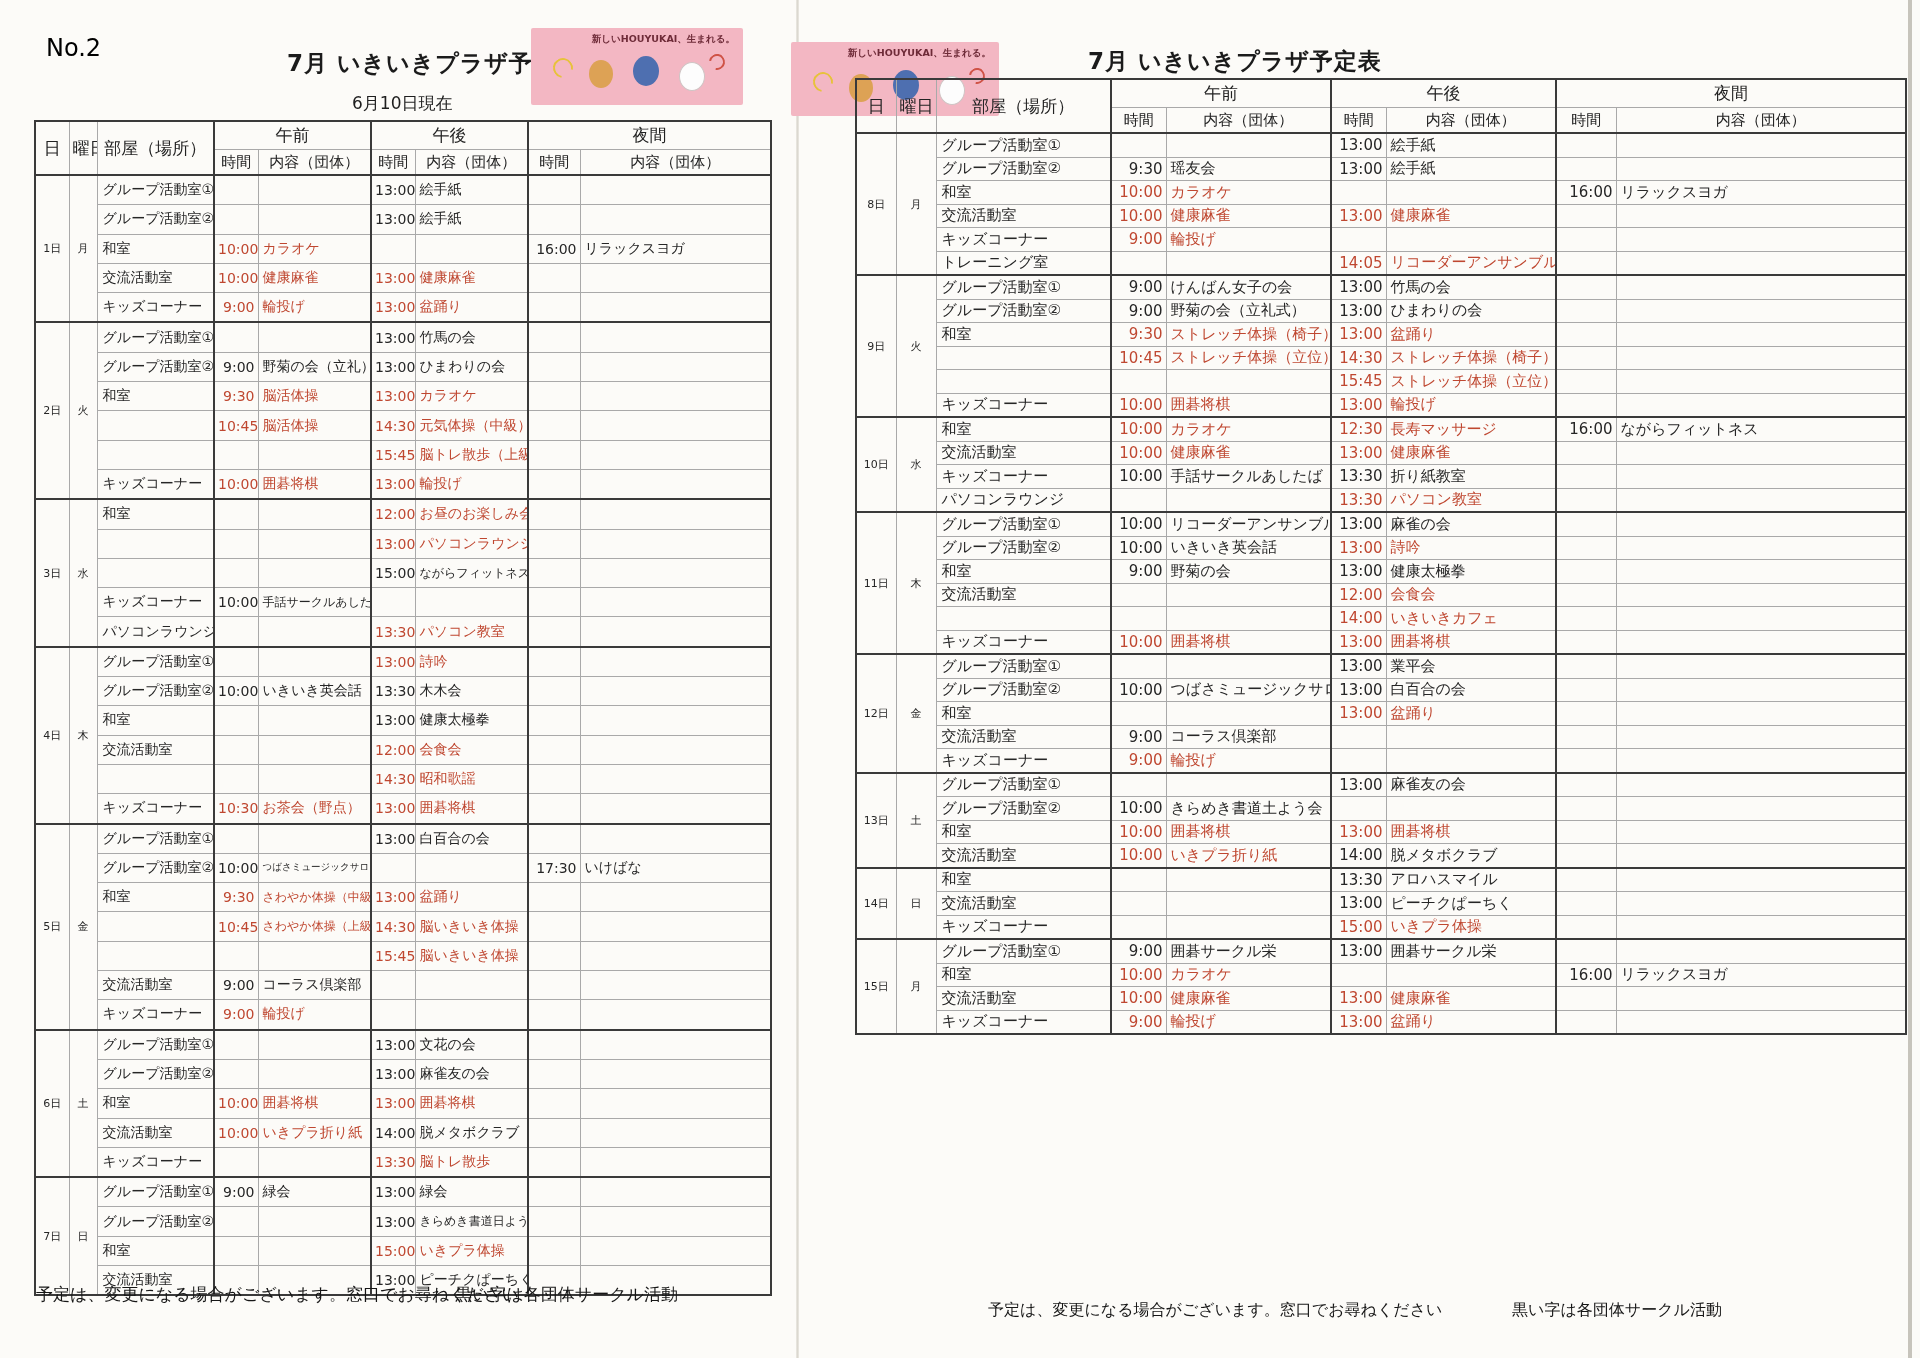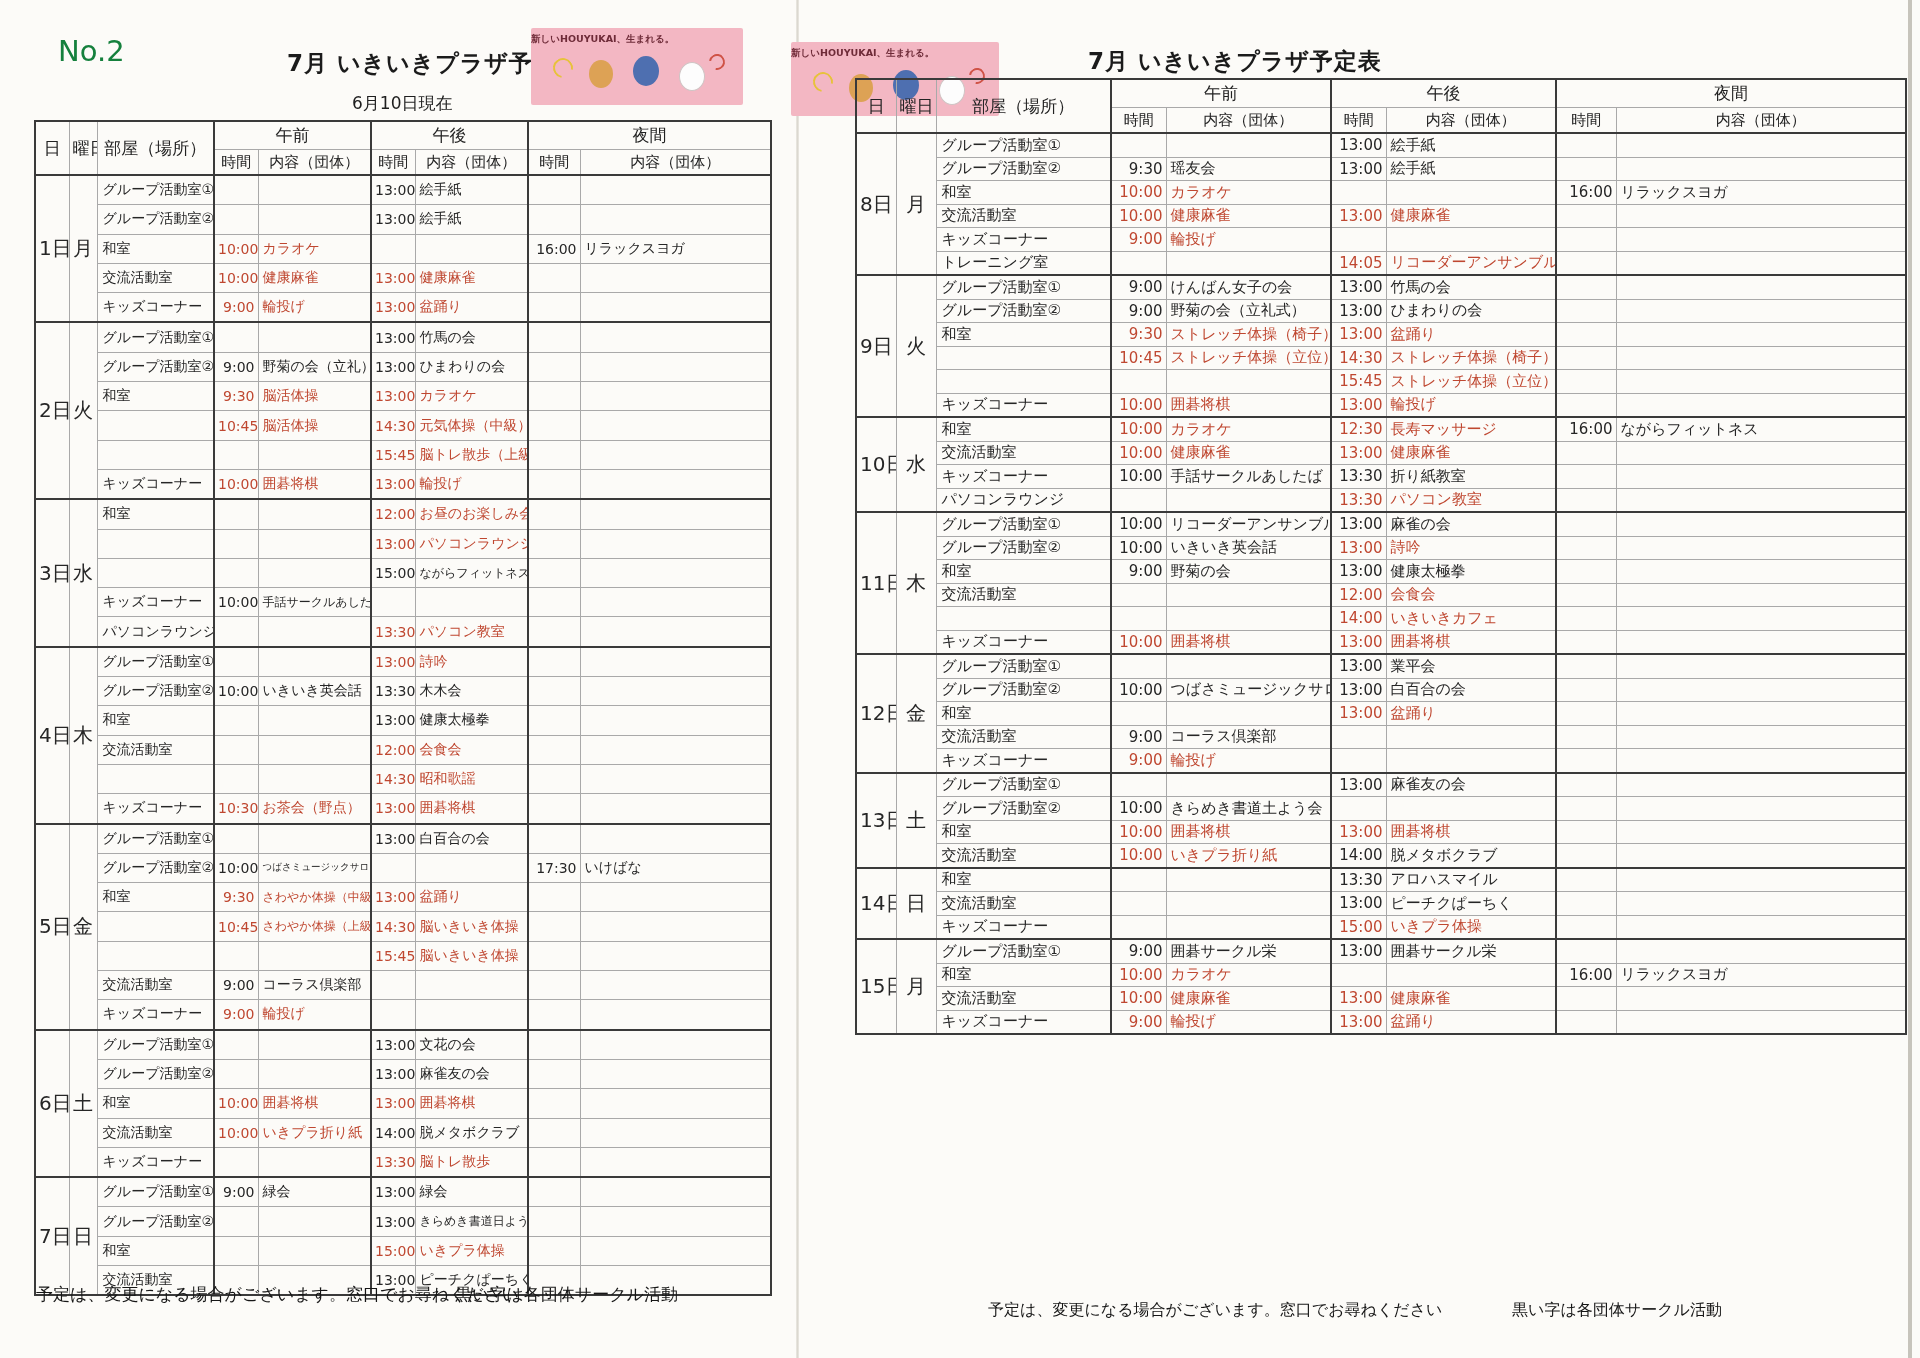--- a/index.html
+++ b/index.html
@@ -1,31 +1,31 @@
 <!DOCTYPE html>
 <html><head>
 <meta charset="utf-8">
 <style>
   html,body{margin:0;padding:0;background:#e8e6e0;}
   #canvas{position:relative;width:1920px;height:1358px;background:#fcfbf8;overflow:hidden;
           font-family:"DejaVu Sans","Liberation Sans",sans-serif;color:#262626;}
   .page-divider{position:absolute;left:796px;top:0;width:3px;height:100%;
                 background:linear-gradient(90deg,#eceae4,#dbd8d0,#eceae4);}
   .scan-edge{position:absolute;left:1908px;top:0;width:4px;height:100%;background:#c7c4bc;}
-  .pageno{position:absolute;left:46px;top:34px;font-size:29px;color:#15803d;margin-left:12px;}
+  .pageno{position:absolute;left:46px;top:34px;font-size:24px;color:#000000;}
   .title{position:absolute;font-size:23px;font-weight:bold;color:#1b1b1b;letter-spacing:1px;white-space:nowrap;}
   .title-left{left:287px;top:48px;}
   .title-right{left:1088px;top:46px;}
   .date-note{position:absolute;left:352px;top:92px;font-size:17px;color:#1e1e1e;}
 
   
   .logo{position:absolute;background:#f3b7c3;border-radius:2px;overflow:hidden;}
   .logo-left{left:531px;top:28px;width:212px;height:77px;}
   .logo-right{left:791px;top:42px;width:208px;height:74px;}
-  .logo-cap{position:absolute;top:5px;left:0;right:4px;font-size:9.5px;
+  .logo-cap{position:absolute;top:5px;left:0;right:4px;text-align:right;font-size:9.5px;
             font-weight:bold;color:#6e2b38;padding-right:4px;white-space:nowrap;}
   .mascot{position:absolute;border-radius:50%;}
   .m-bear{width:24px;height:28px;left:58px;top:32px;background:#dda255;}
   .m-bird{width:26px;height:30px;left:102px;top:28px;background:#4e6fb0;}
   .m-cat{width:24px;height:27px;left:148px;top:34px;background:#fdfdfd;border:1px solid #cfc4c4;}
   .squiggle{position:absolute;width:16px;height:16px;border:2.5px solid #e7c23b;border-radius:50%;
             border-bottom-color:transparent;transform:rotate(-35deg);left:22px;top:30px;}
   .squiggle.red{border-color:#cf5347;border-left-color:transparent;left:178px;top:26px;width:12px;height:12px;}
 
   
@@ -33,21 +33,21 @@
   #tblL{left:34px;top:120px;width:736px;}
   #tblR{left:855px;top:78px;width:1050px;}
   table{border:2px solid #3a3a3a;}
   th,td{border:1px solid #a9a9a9;overflow:hidden;white-space:nowrap;padding:0 3px;}
   th{font-weight:normal;color:#222;background:transparent;}
   .hMain{font-size:17px;height:27px;}
   .hSub{font-size:15px;height:24px;border-bottom:2px solid #3a3a3a;}
   th[rowspan]{border-bottom:2px solid #3a3a3a;}
   .secL{border-left:2px solid #3a3a3a;}
   .gTop{border-top:2px solid #3a3a3a;}
-  .cDay,.cWk{text-align:center;font-size:20px;}
+  .cDay,.cWk{text-align:center;font-size:11px;}
   .cRoom{text-align:left;font-size:14px;padding-left:5px;}
   .cTime{text-align:right;font-size:14px;padding-right:3px;}
   .cCont{text-align:left;font-size:14px;padding-left:4px;}
   #tblL tbody td{height:28.3px;}
   #tblR tbody td{height:22.5px;}
   #tblR .cRoom{font-size:15px;}
   #tblR .cTime{font-size:15px;}
   #tblR .cCont{font-size:15px;}
   .red{color:#bf4730;}
   .sm0{font-size:12px;}

